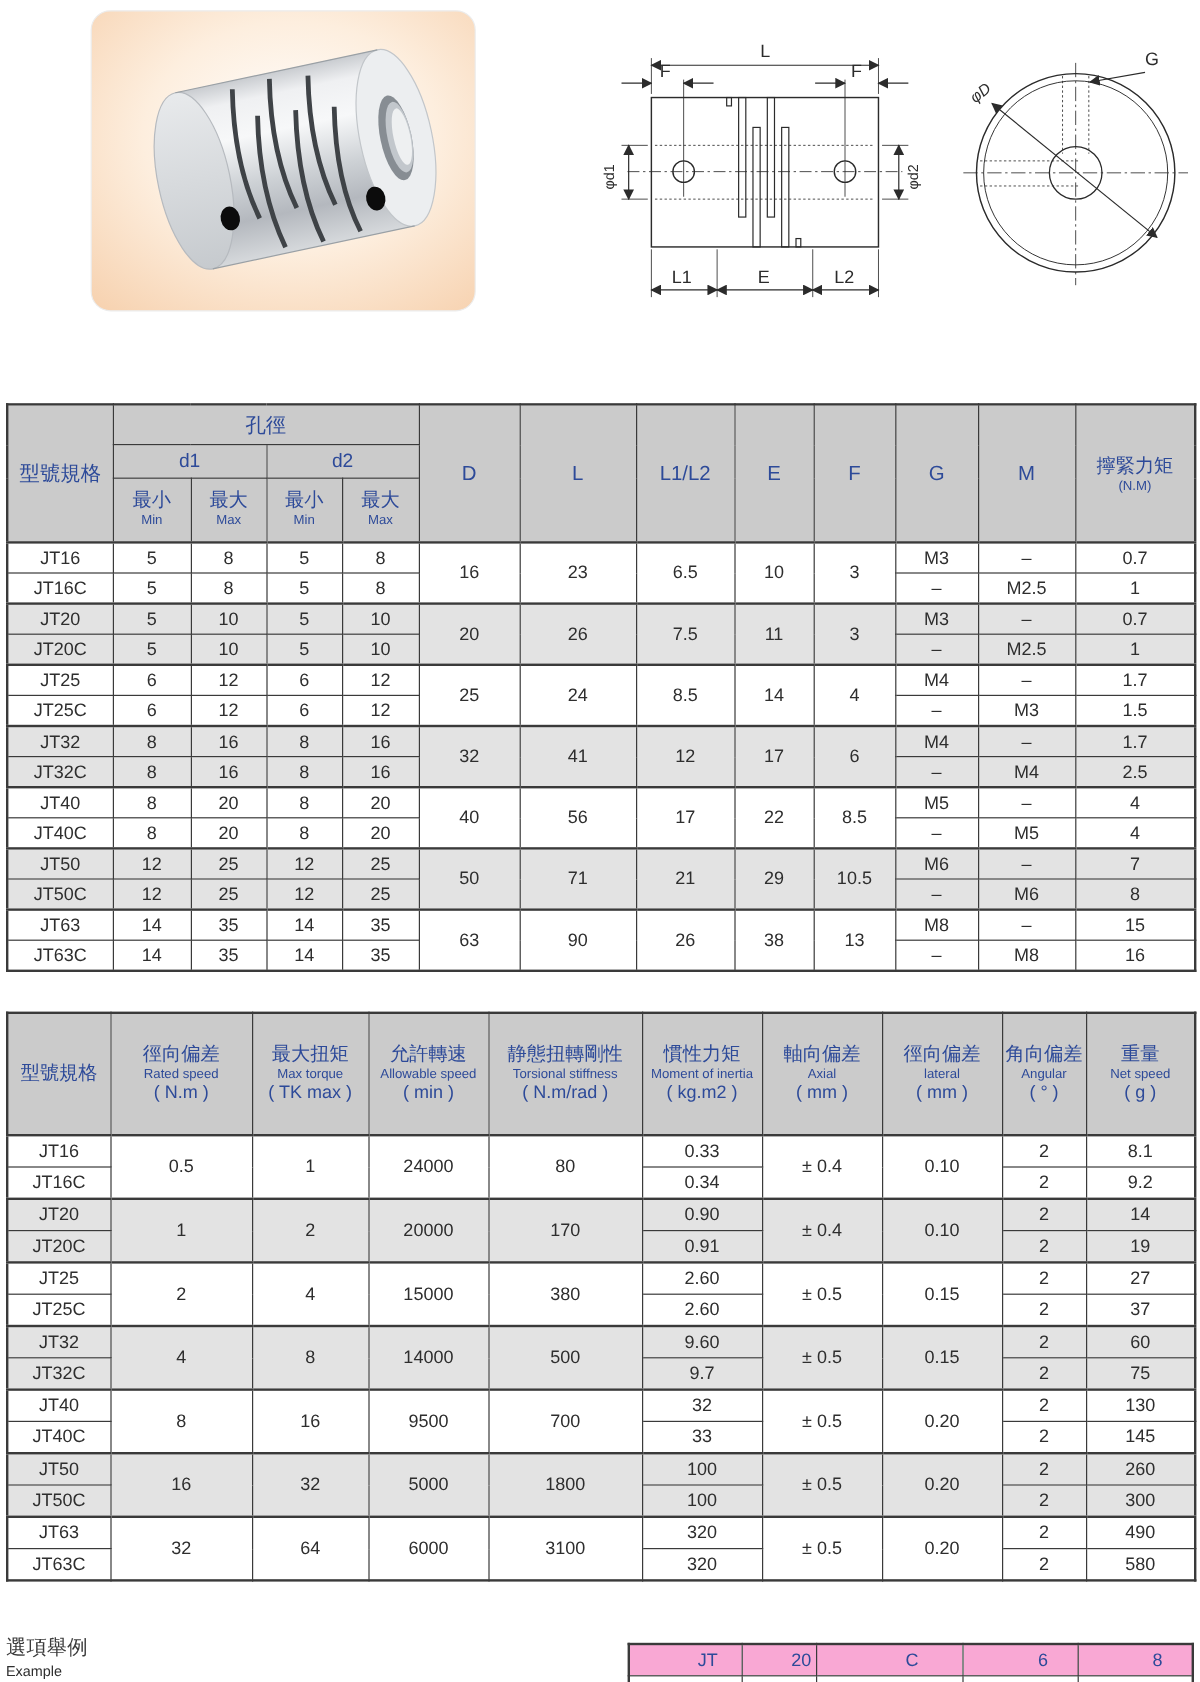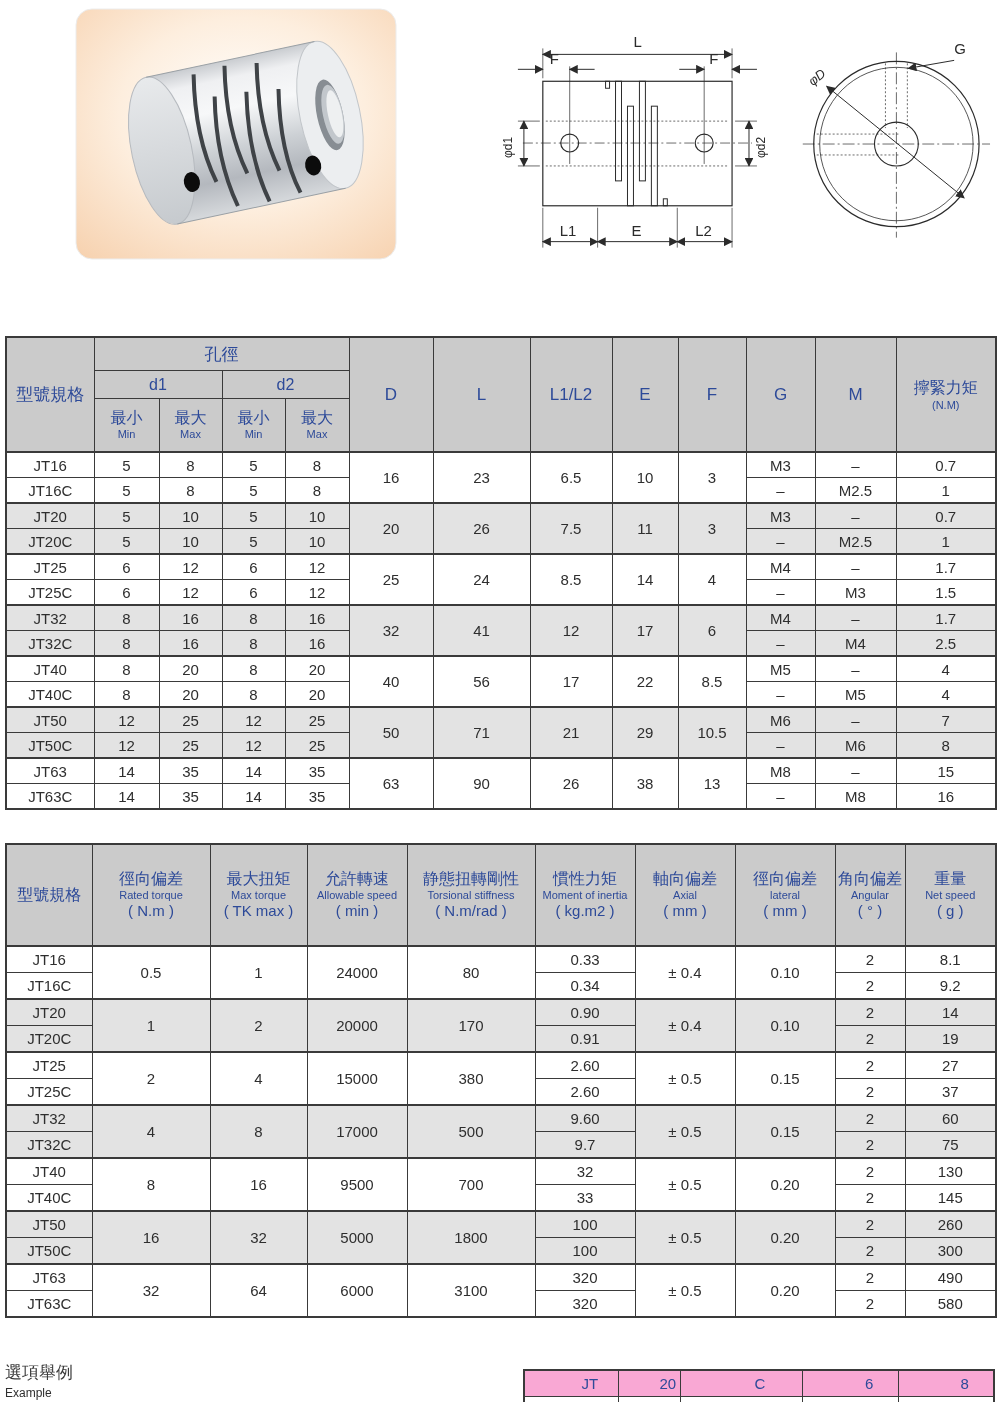--- a/index.html
+++ b/index.html
@@ -420,21 +420,21 @@
       <col style="width:70px">
         <col style="width:91px">
     </colgroup>
     <thead>
       <tr id="t2head">
           <th>
             <span class="h-zh">型號規格</span>
           </th>
           <th>
             <span class="h-zh">徑向偏差</span>
-            <span class="h-en">Rated torque</span>
+            <span class="h-en">Rated speed</span>
             <span class="h-u">( N.m )</span>
           </th>
           <th>
             <span class="h-zh">最大扭矩</span>
             <span class="h-en">Max torque</span>
             <span class="h-u">( TK max )</span>
           </th>
           <th>
             <span class="h-zh">允許轉速</span>
             <span class="h-en">Allowable speed</span>
@@ -524,21 +524,21 @@
         <tr>
           <td>JT25C</td>
           <td>2.60</td>
           <td>2</td>
           <td>37</td>
         </tr>
         <tr class="shade gstart">
           <td>JT32</td>
           <td rowspan="2">4</td>
           <td rowspan="2">8</td>
-          <td rowspan="2">17000</td>
+          <td rowspan="2">14000</td>
           <td rowspan="2">500</td>
           <td>9.60</td>
           <td rowspan="2">± 0.5</td>
           <td rowspan="2">0.15</td>
           <td>2</td>
           <td>60</td>
         </tr>
         <tr class="shade">
           <td>JT32C</td>
           <td>9.7</td>

